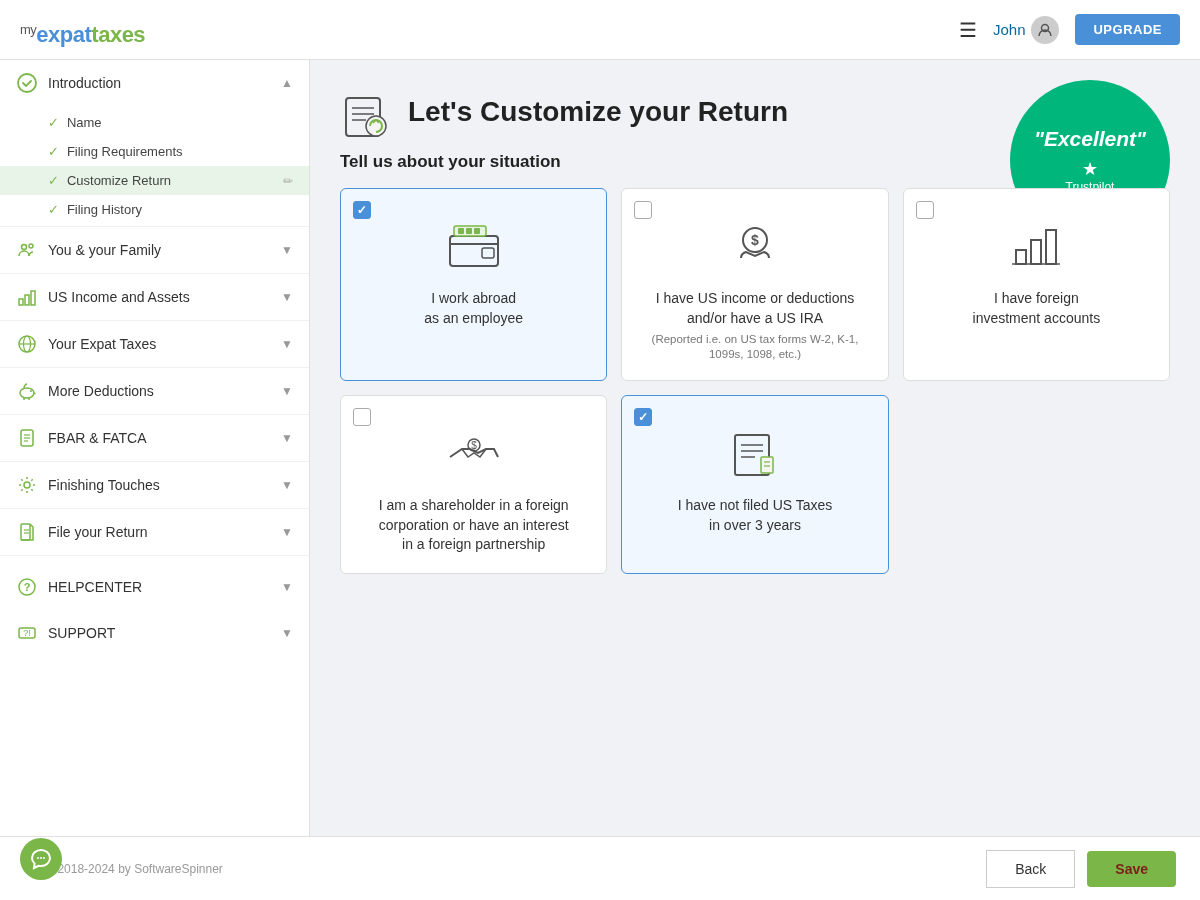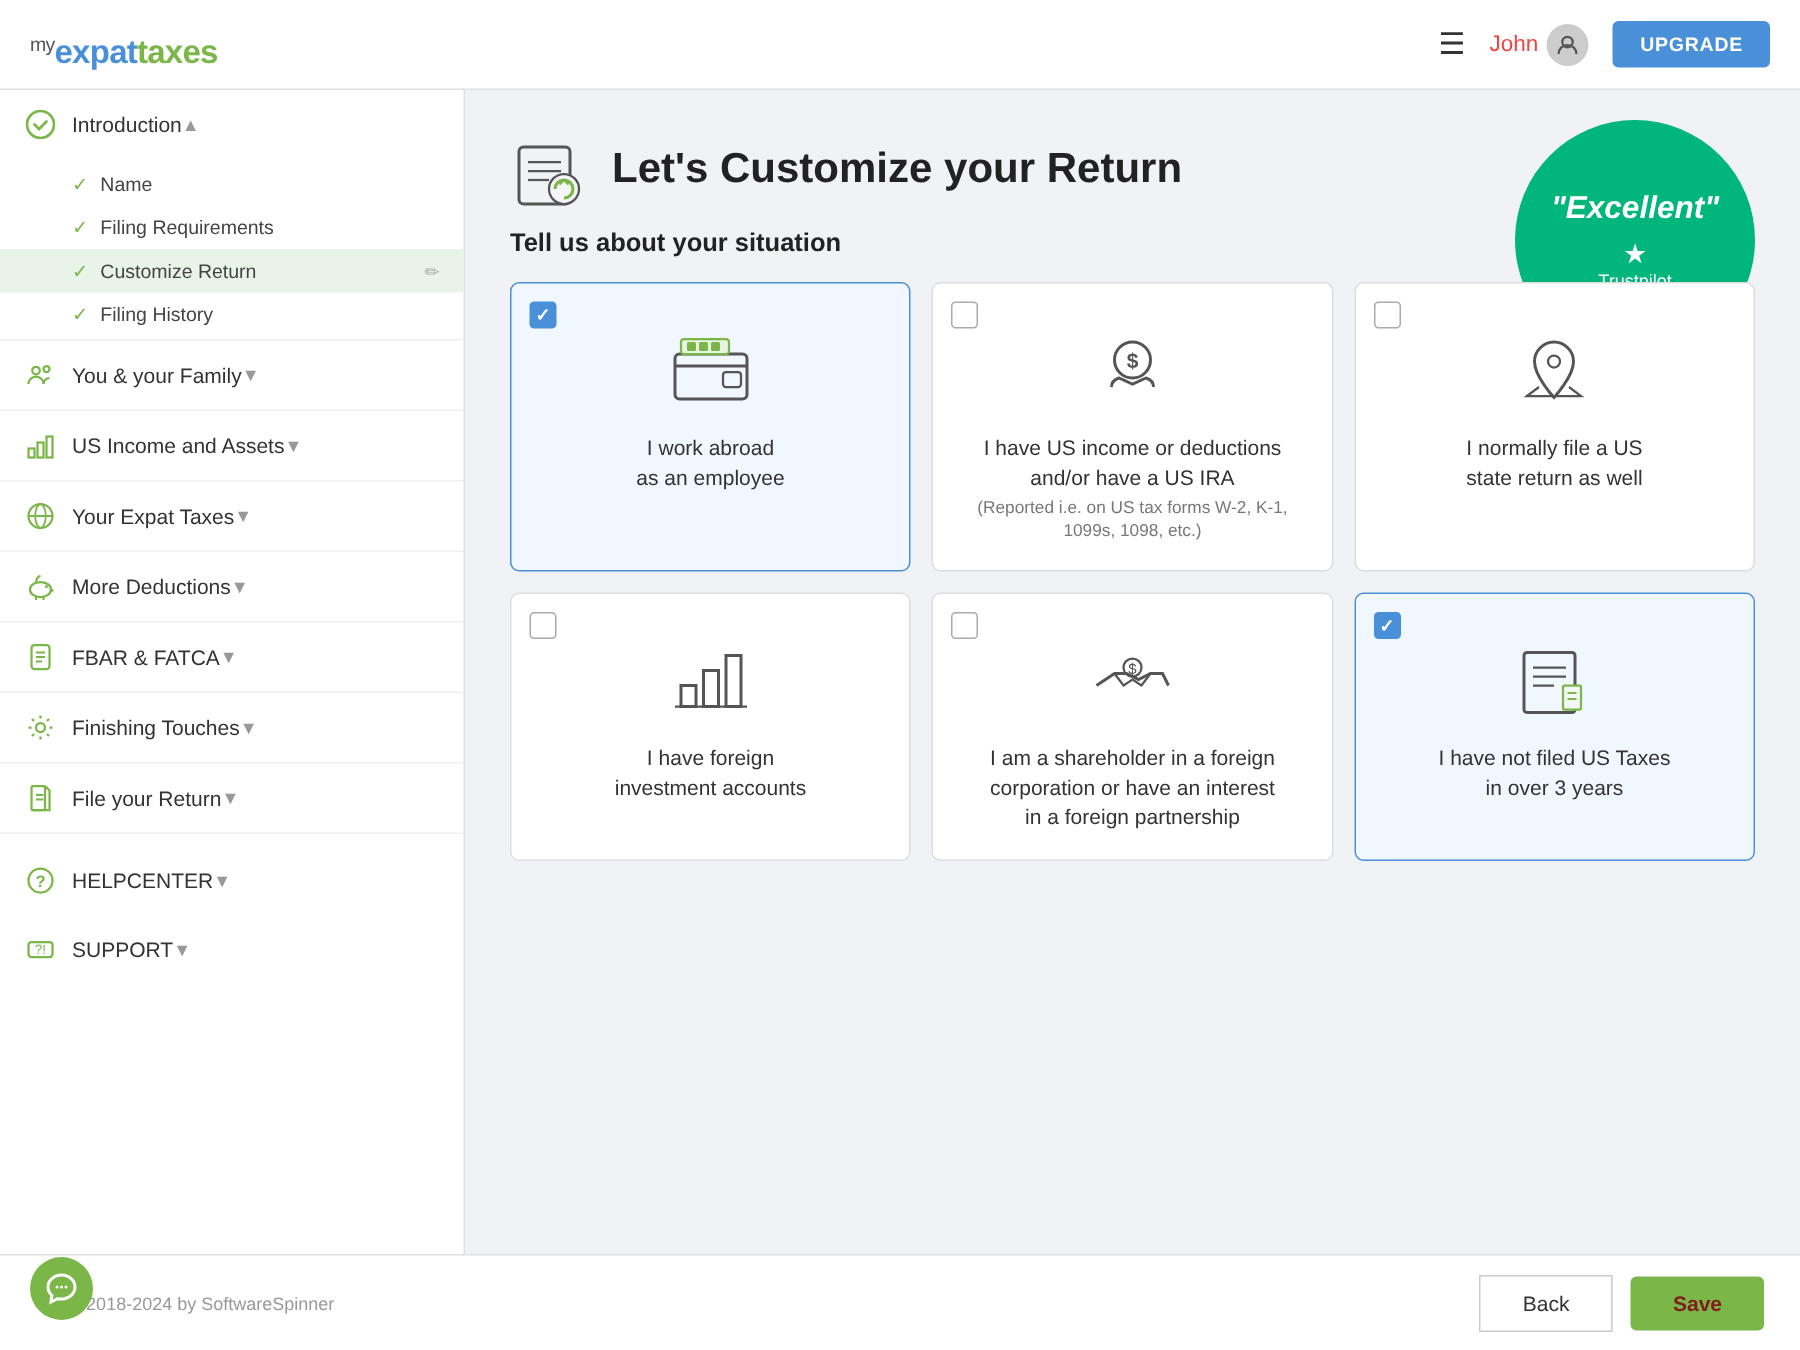--- a/index.html
+++ b/index.html
@@ -20,21 +20,21 @@
       font-size: 22px;
       font-weight: 700;
       letter-spacing: -0.5px;
       margin-top: 12px;
     }
     .logo-my { color: #555; font-size: 13px; font-weight: 400; vertical-align: super; }
     .logo-expat { color: #4a90d9; }
     .logo-taxes { color: #7ab648; }
     .header-right { display: flex; align-items: center; gap: 16px; }
     .hamburger { font-size: 20px; color: #333; cursor: pointer; }
-    .user-info { display: flex; align-items: center; gap: 6px; font-size: 15px; color: #ef4444; }
+    .user-info { display: flex; align-items: center; gap: 6px; font-size: 15px; color: #0369a1; }
     .user-icon { width: 28px; height: 28px; border-radius: 50%; background: #ccc; display: flex; align-items: center; justify-content: center; font-size: 14px; color: #555; }
     .upgrade-btn {
       background: #4a90d9;
       color: #fff;
       border: none;
       padding: 8px 18px;
       border-radius: 4px;
       font-size: 13px;
       font-weight: 700;
       letter-spacing: 0.5px;
@@ -56,25 +56,26 @@
       overflow-y: auto;
       flex-shrink: 0;
       padding-bottom: 60px;
     }
     .sidebar-section {
       border-bottom: 1px solid #f0f0f0;
     }
     .sidebar-item {
       display: flex;
       align-items: center;
-      justify-content: flex-start;
+      justify-content: space-between;
       padding: 12px 16px;
       cursor: pointer;
       font-size: 14px;
       color: #333;
+      gap: 32px;
     }
     .sidebar-item-left { display: flex; align-items: center; gap: 10px; }
     .sidebar-icon { width: 22px; height: 22px; display: flex; align-items: center; justify-content: center; }
     .sidebar-chevron { color: #999; font-size: 12px; }
     .sidebar-sub { padding: 2px 0; }
     .sidebar-sub-item {
       display: flex;
       align-items: center;
       padding: 7px 16px 7px 48px;
       font-size: 13px;
@@ -564,31 +565,20 @@
           <svg width="56" height="50" viewBox="0 0 56 50">
             <circle cx="28" cy="18" r="12" fill="none" stroke="#555" stroke-width="2"></circle>
             <text x="28" y="23" text-anchor="middle" font-size="14" fill="#555" font-weight="bold">$</text>
             <path d="M14 36c0-3 2-5 5-6l9 4 9-4c3 1 5 3 5 6" fill="none" stroke="#555" stroke-width="2"></path>
           </svg>
         </div>
         <div class="option-label">I have US income or deductions<br>and/or have a US IRA</div>
         <div class="option-sublabel">(Reported i.e. on US tax forms W-2, K-1,<br>1099s, 1098, etc.)</div>
       </div>
 
-      <div class="option-card">
-        <div class="option-checkbox"></div>
-        <div class="option-icon">
-          <svg width="56" height="50" viewBox="0 0 56 50">
-            <path d="M28 6C21 6 15 12 15 19c0 10 13 24 13 24s13-14 13-24c0-7-6-13-13-13z" fill="none" stroke="#555" stroke-width="2"></path>
-            <circle cx="28" cy="19" r="4" fill="none" stroke="#555" stroke-width="1.5"></circle>
-            <path d="M18 36l-8 6h36l-8-6" fill="none" stroke="#555" stroke-width="1.5"></path>
-          </svg>
-        </div>
-        <div class="option-label">I normally file a US<br>state return as well</div>
-      </div>
 
       <div class="option-card">
         <div class="option-checkbox"></div>
         <div class="option-icon">
           <svg width="56" height="50" viewBox="0 0 56 50">
             <rect x="8" y="28" width="10" height="14" fill="none" stroke="#555" stroke-width="2"></rect>
             <rect x="23" y="18" width="10" height="24" fill="none" stroke="#555" stroke-width="2"></rect>
             <rect x="38" y="8" width="10" height="34" fill="none" stroke="#555" stroke-width="2"></rect>
             <line x1="4" y1="42" x2="52" y2="42" stroke="#555" stroke-width="1.5"></line>
           </svg>

